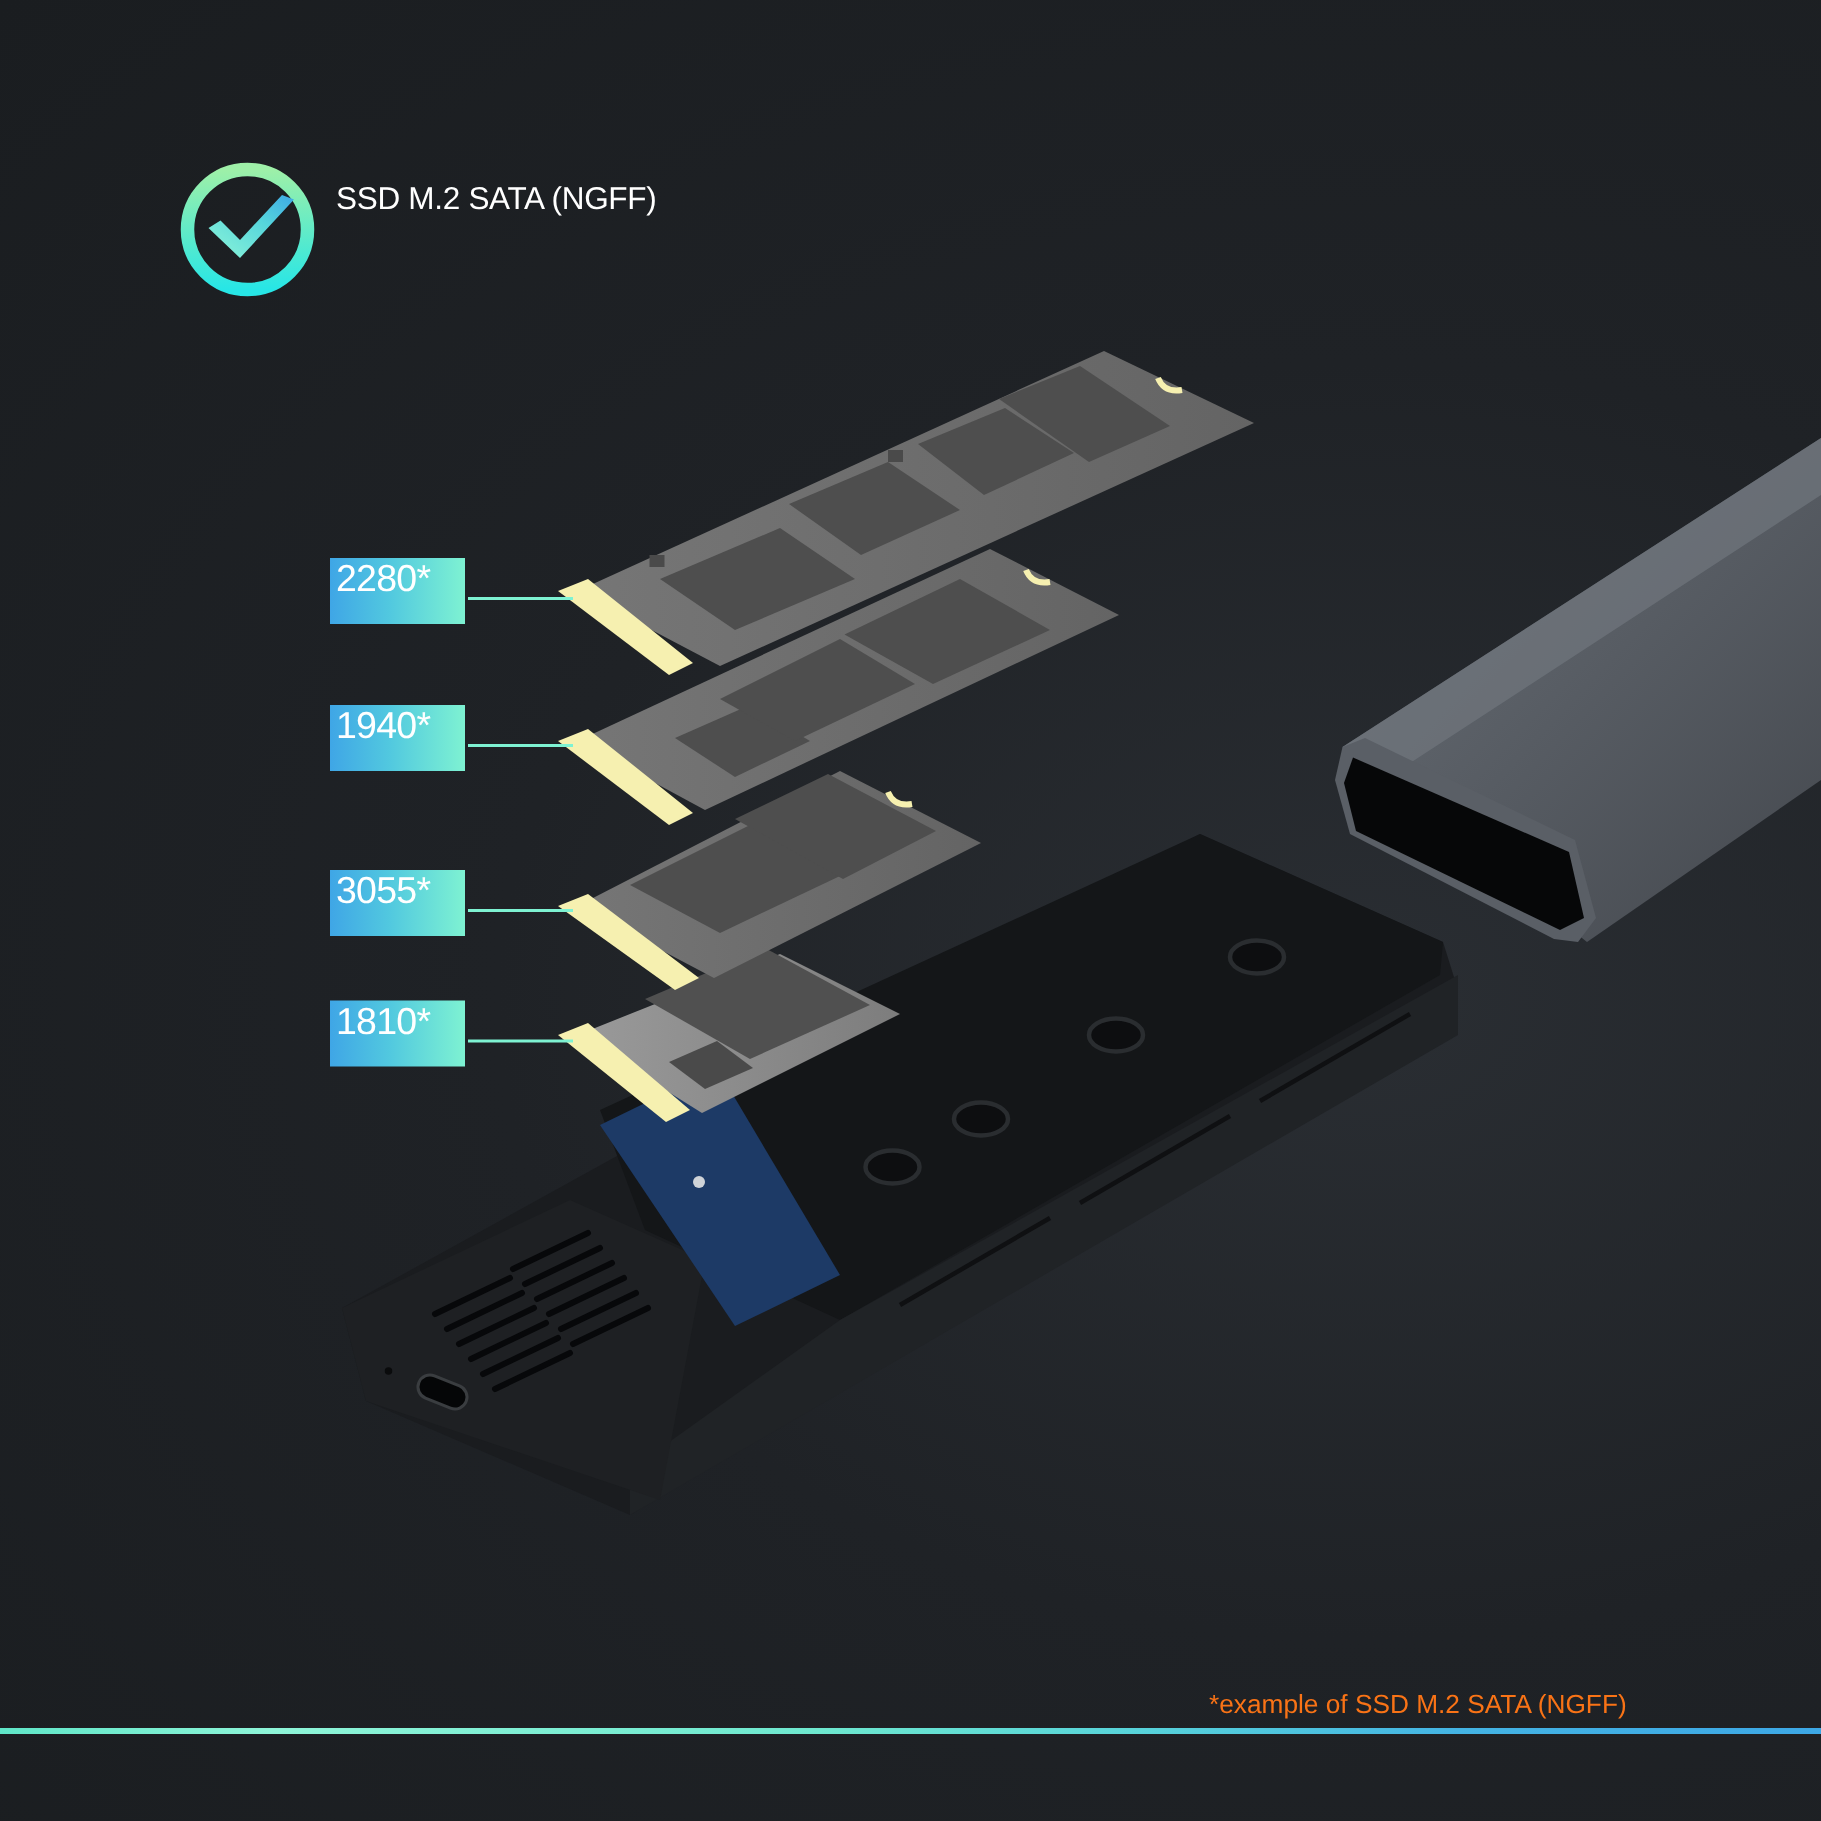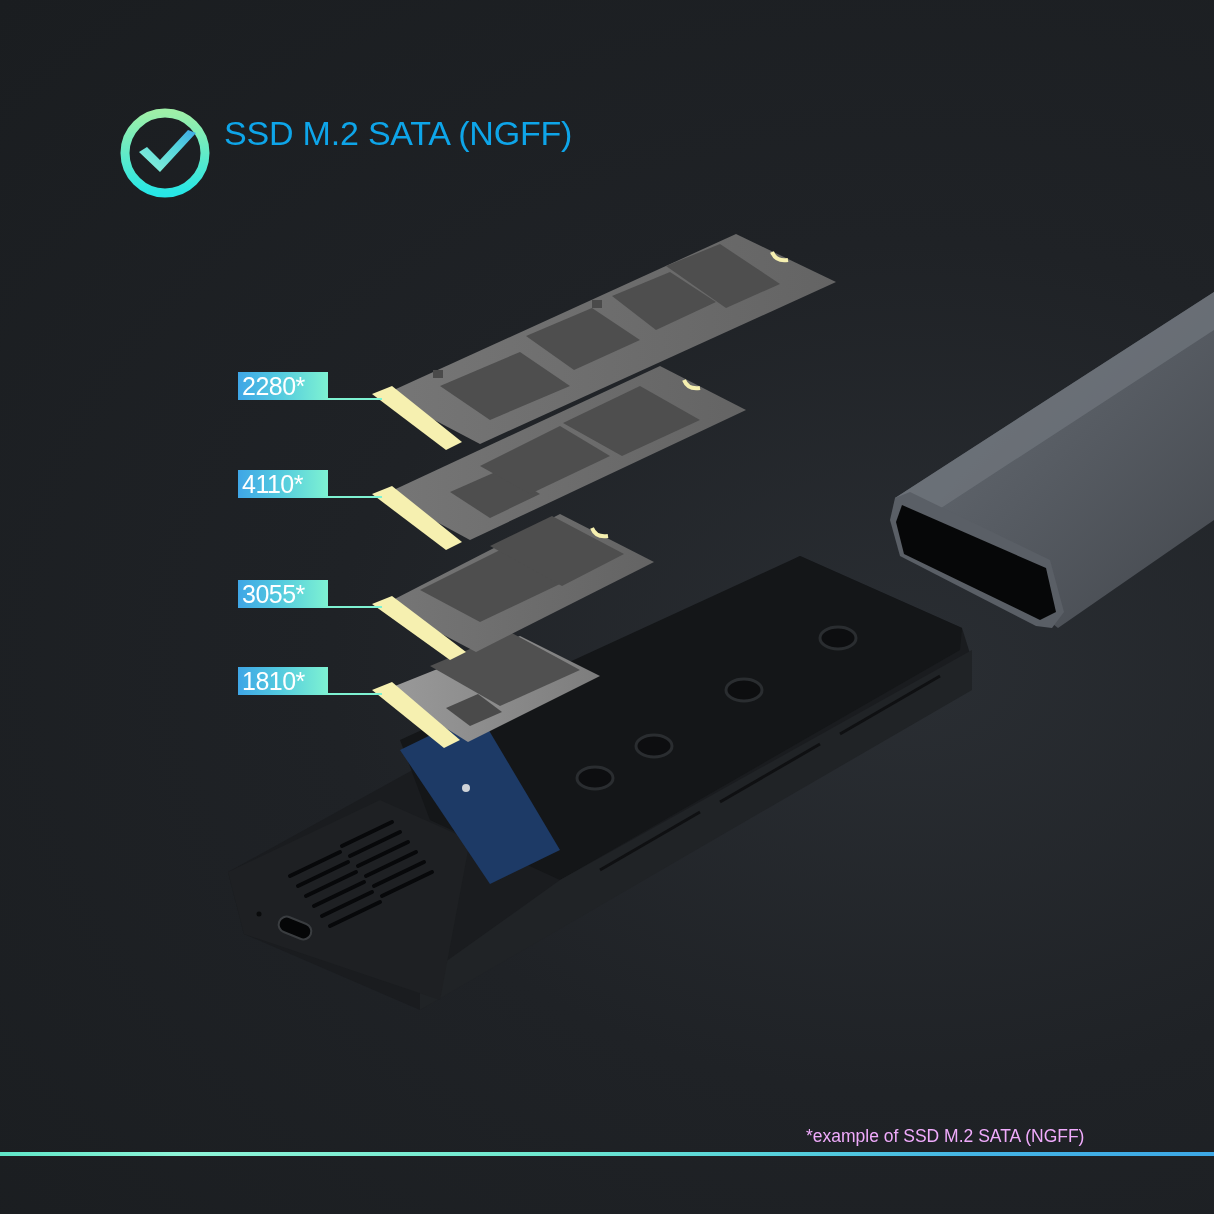--- a/index.html
+++ b/index.html
@@ -1,28 +1,28 @@
 <!DOCTYPE html>
 <html><head>
 <meta charset="utf-8">
 <style>
   html,body{margin:0;padding:0;background:#1d2024;}
   body{width:1214px;height:1214px;position:relative;overflow:hidden;
        font-family:"Liberation Sans","DejaVu Sans",sans-serif;}
   .bg{position:absolute;inset:0;
       background:radial-gradient(ellipse at 75% 55%, #2a2e33 0%, #1f2226 45%, #1a1d20 100%);}
   svg.scene{position:absolute;left:0;top:0;}
-  .headline{position:absolute;left:224px;top:115px;color:#0ea5e9;
-      font-size:34px;line-height:36px;font-weight:normal;letter-spacing:-0.2px;}
+  .headline{position:absolute;left:224px;top:115px;color:#ffffff;
+      font-size:21px;line-height:36px;font-weight:normal;letter-spacing:-0.2px;}
   .headline div{white-space:nowrap;}
-  .size-label{position:absolute;left:238px;height:28px;width:90px;
+  .size-label{position:absolute;left:220px;height:44px;width:90px;
       background:linear-gradient(90deg,#3fa6e6 0%,#52c9df 45%,#7ef2d2 100%);
       color:#ffffff;font-size:25px;line-height:29px;padding-left:4px;box-sizing:border-box;
       letter-spacing:-0.5px;}
-  .footnote{position:absolute;left:806px;top:1126px;color:#f0abfc;font-size:17.5px;white-space:nowrap;}
+  .footnote{position:absolute;left:806px;top:1126px;color:#f97316;font-size:17.5px;white-space:nowrap;}
   .bottom-line{position:absolute;left:0;top:1152px;width:1214px;height:4px;
       background:linear-gradient(90deg,#5fe6c8 0%,#8ef5d8 15%,#6ee8cf 45%,#58d4da 62%,#44b4e4 80%,#3da8e6 100%);}
 </style>
 </head>
 <body>
 
 <div class="bg"></div>
 
 <svg class="scene" width="1214" height="1214" viewBox="0 0 1214 1214">
   <defs>
@@ -153,18 +153,18 @@
     <line x1="655" y1="562" x2="655" y2="752" stroke="url(#leadGrad)"></line>
     <line x1="599" y1="676" x2="599" y2="782" stroke="url(#leadGrad)"></line>
   </g>
 </svg>
 
 <div class="headline">
   <div>SSD M.2 SATA (NGFF)</div>
 </div>
 
 <div class="size-label" style="top:372px">2280*</div>
-<div class="size-label" style="top:470px">4110*</div>
+<div class="size-label" style="top:470px">1940*</div>
 <div class="size-label" style="top:580px">3055*</div>
 <div class="size-label" style="top:667px">1810*</div>
 
 <div class="footnote">*example of SSD M.2 SATA (NGFF)</div>
 <div class="bottom-line"></div>
 
 </body></html>

